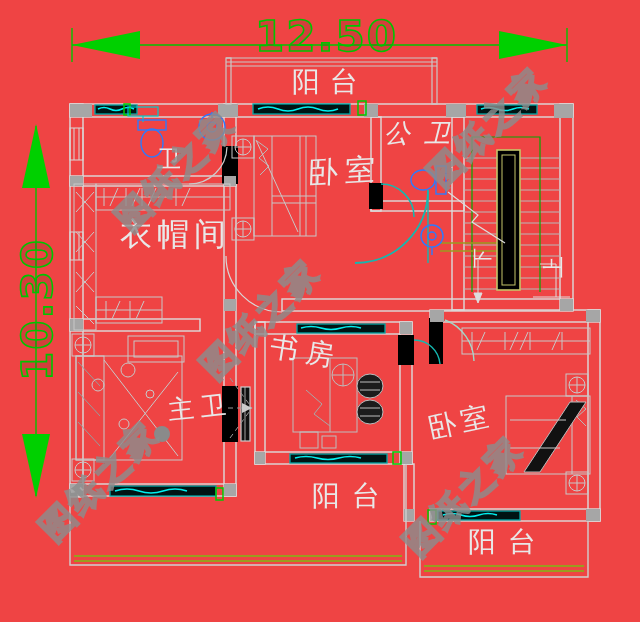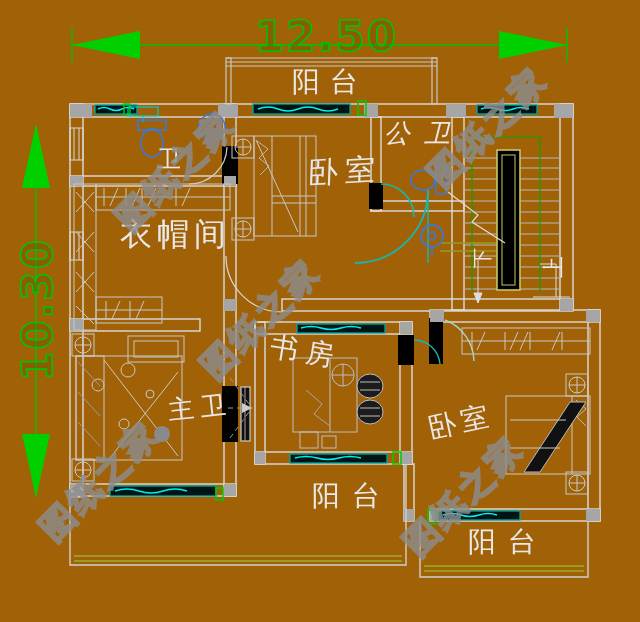--- a/index.html
+++ b/index.html
@@ -1,16 +1,16 @@
 <!DOCTYPE html>
 <html><head>
 <meta charset="utf-8">
 <style>
   html,body{margin:0;padding:0;background:#000;}
-  .canvas{position:relative;width:640px;height:622px;background:#a16207;overflow:hidden;
+  .canvas{position:relative;width:640px;height:622px;background:#ef4444;overflow:hidden;
           font-family:"DejaVu Sans","Liberation Sans",sans-serif;}
   .canvas svg{position:absolute;left:0;top:0;}
   .lbl{position:absolute;color:#e8e8e8;white-space:nowrap;line-height:1;font-weight:400;}
   .dim{color:rgba(0,40,0,0.12);-webkit-text-stroke:1.6px #00c400;font-weight:700;letter-spacing:2px;}
   .wm{position:absolute;font-weight:700;font-size:34px;letter-spacing:4px;
       color:rgba(12,12,12,0.92);-webkit-text-stroke:2.2px #8d8d8d;opacity:.82;
       transform:rotate(-45deg);white-space:nowrap;pointer-events:none;}
 </style>
 </head>
 <body>

